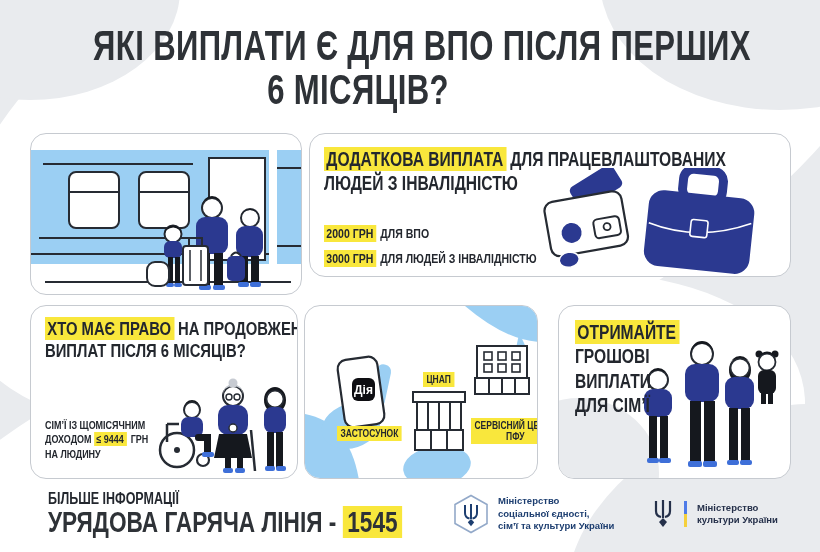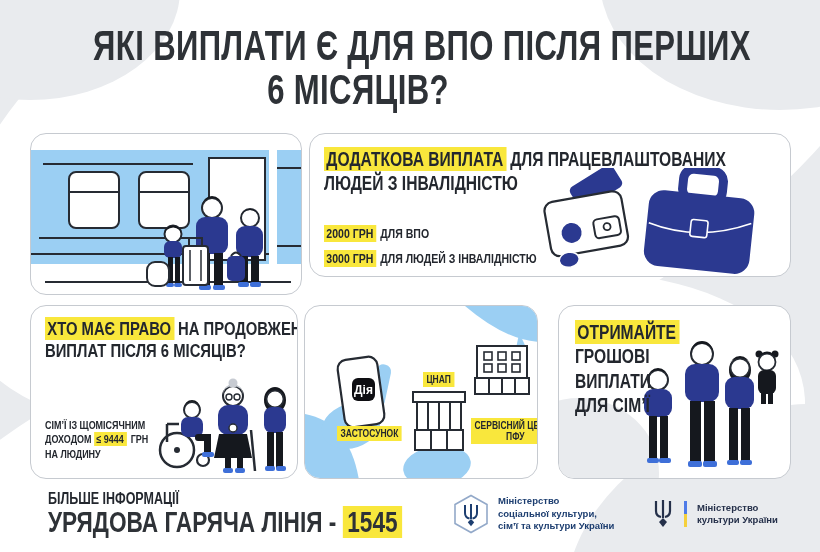--- a/index.html
+++ b/index.html
@@ -341,21 +341,21 @@
         <polygon points="19,1.5 35,10.5 35,29.5 19,38.5 3,29.5 3,10.5" fill="#fff" stroke="#93A9C9" stroke-width="1.6"></polygon>
         <g stroke="#1D3E70" stroke-width="2" fill="none">
           <path d="M13,11 v8 q0,4.5 4.5,5.5"></path>
           <path d="M25,11 v8 q0,4.5 -4.5,5.5"></path>
           <line x1="19" y1="10" x2="19" y2="25"></line>
         </g>
         <path d="M19,25 l-3.2,3.2 3.2,4 3.2,-4 z" fill="#1D3E70"></path>
       </svg>
       <div class="logo-text">
         <span>Міністерство</span>
-        <span>соціальної культури,</span>
+        <span>соціальної єдності,</span>
         <span>сім’ї та культури України</span>
       </div>
     </div>
 
     <div class="logo logo-culture">
       <svg width="26" height="32" viewBox="0 0 26 32">
         <g stroke="#25304A" stroke-width="2.2" fill="none">
           <path d="M6,3 v10 q0,5 5,6"></path>
           <path d="M20,3 v10 q0,5 -5,6"></path>
           <line x1="13" y1="2" x2="13" y2="20"></line>

